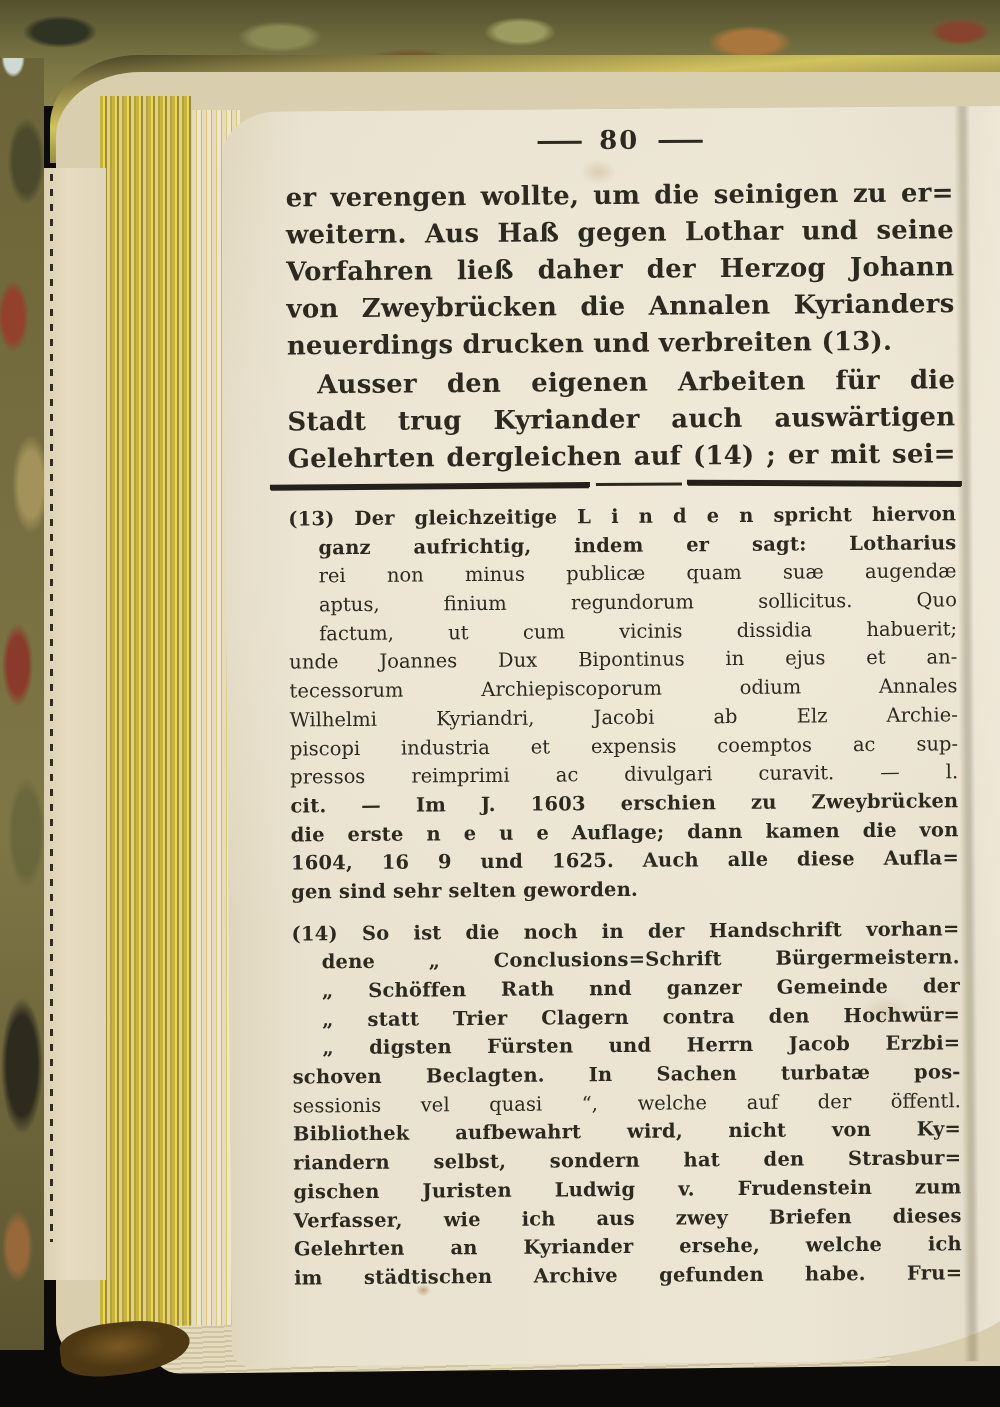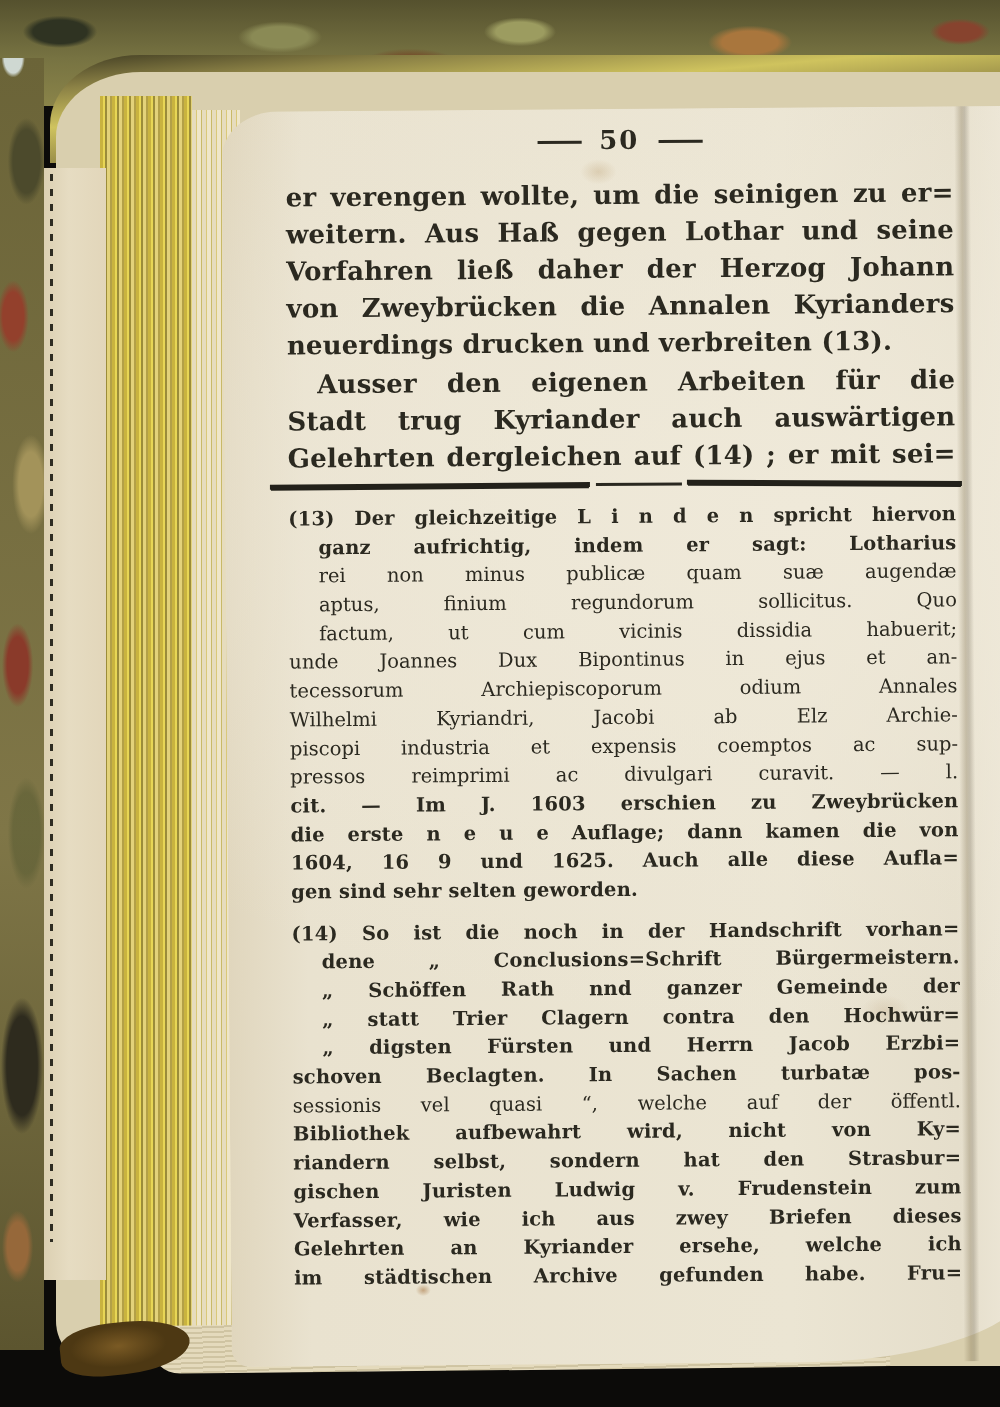--- a/index.html
+++ b/index.html
@@ -120,21 +120,21 @@
   </div>
   <div class="torn-bit"></div>
 
   <div class="main-page">
     <div class="fold-shadow"></div>
 
     <div class="text-area">
 
       <div class="hdr">
         <span class="dash">—</span>
-        <span class="num">50</span>
+        <span class="num">80</span>
         <span class="dash">—</span>
       </div>
 
       <div class="para1">
         <div class="tl g jt">er verengen wollte, um die seinigen zu er=</div>
         <div class="tl g jt">weitern. Aus Haß gegen Lothar und seine</div>
         <div class="tl g jt">Vorfahren ließ daher der Herzog Johann</div>
         <div class="tl g jt">von Zweybrücken die Annalen Kyrianders</div>
         <div class="tl g short">neuerdings drucken und verbreiten (13).</div>
       </div>

